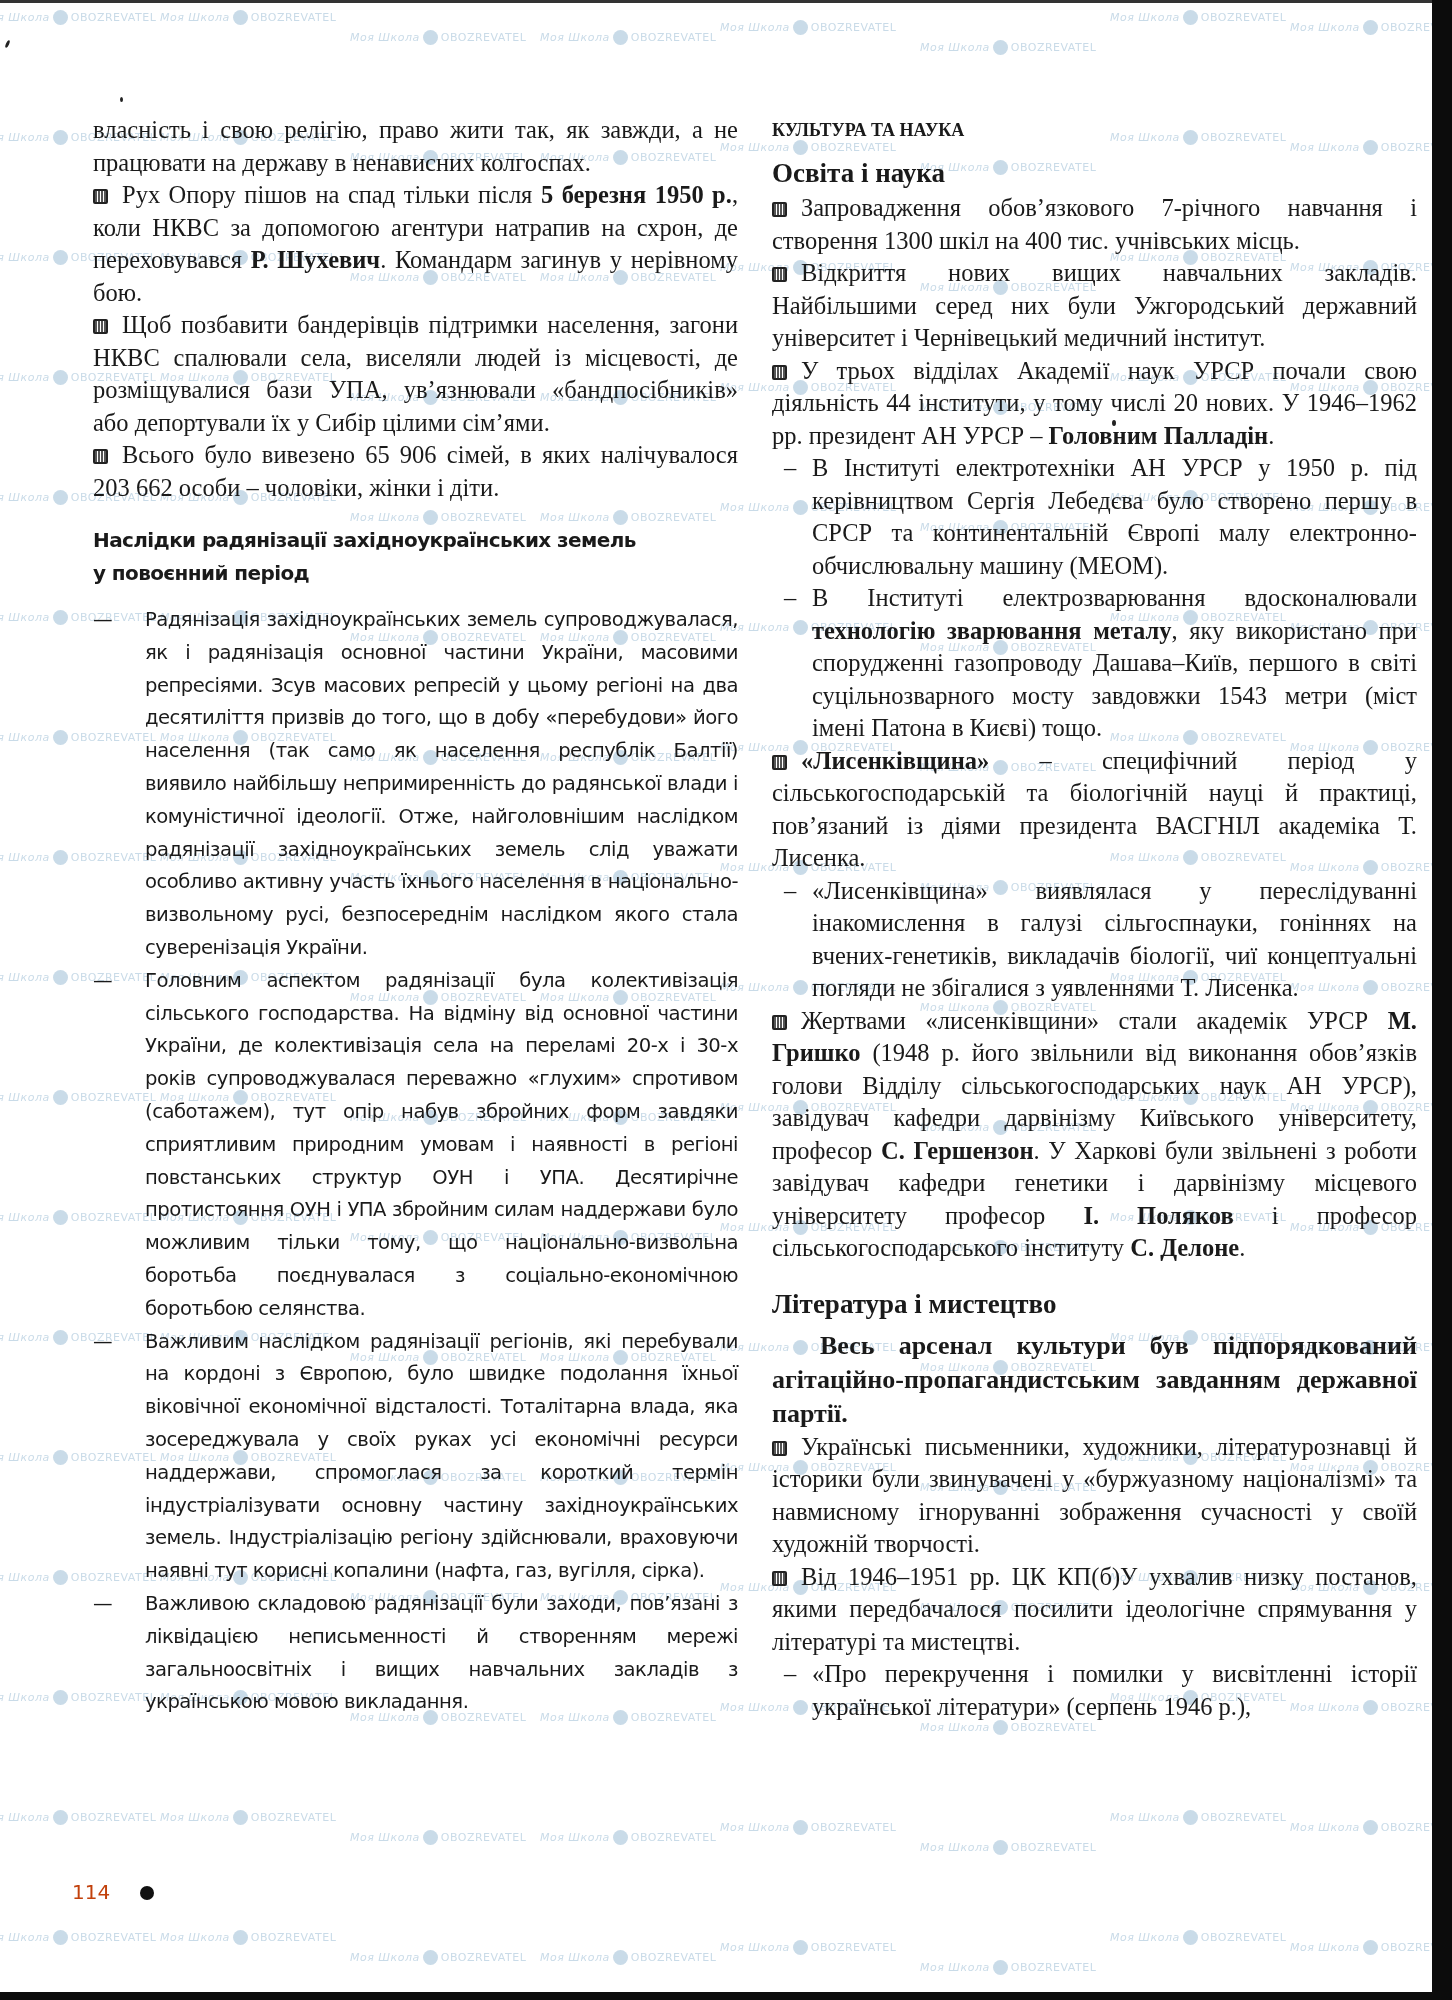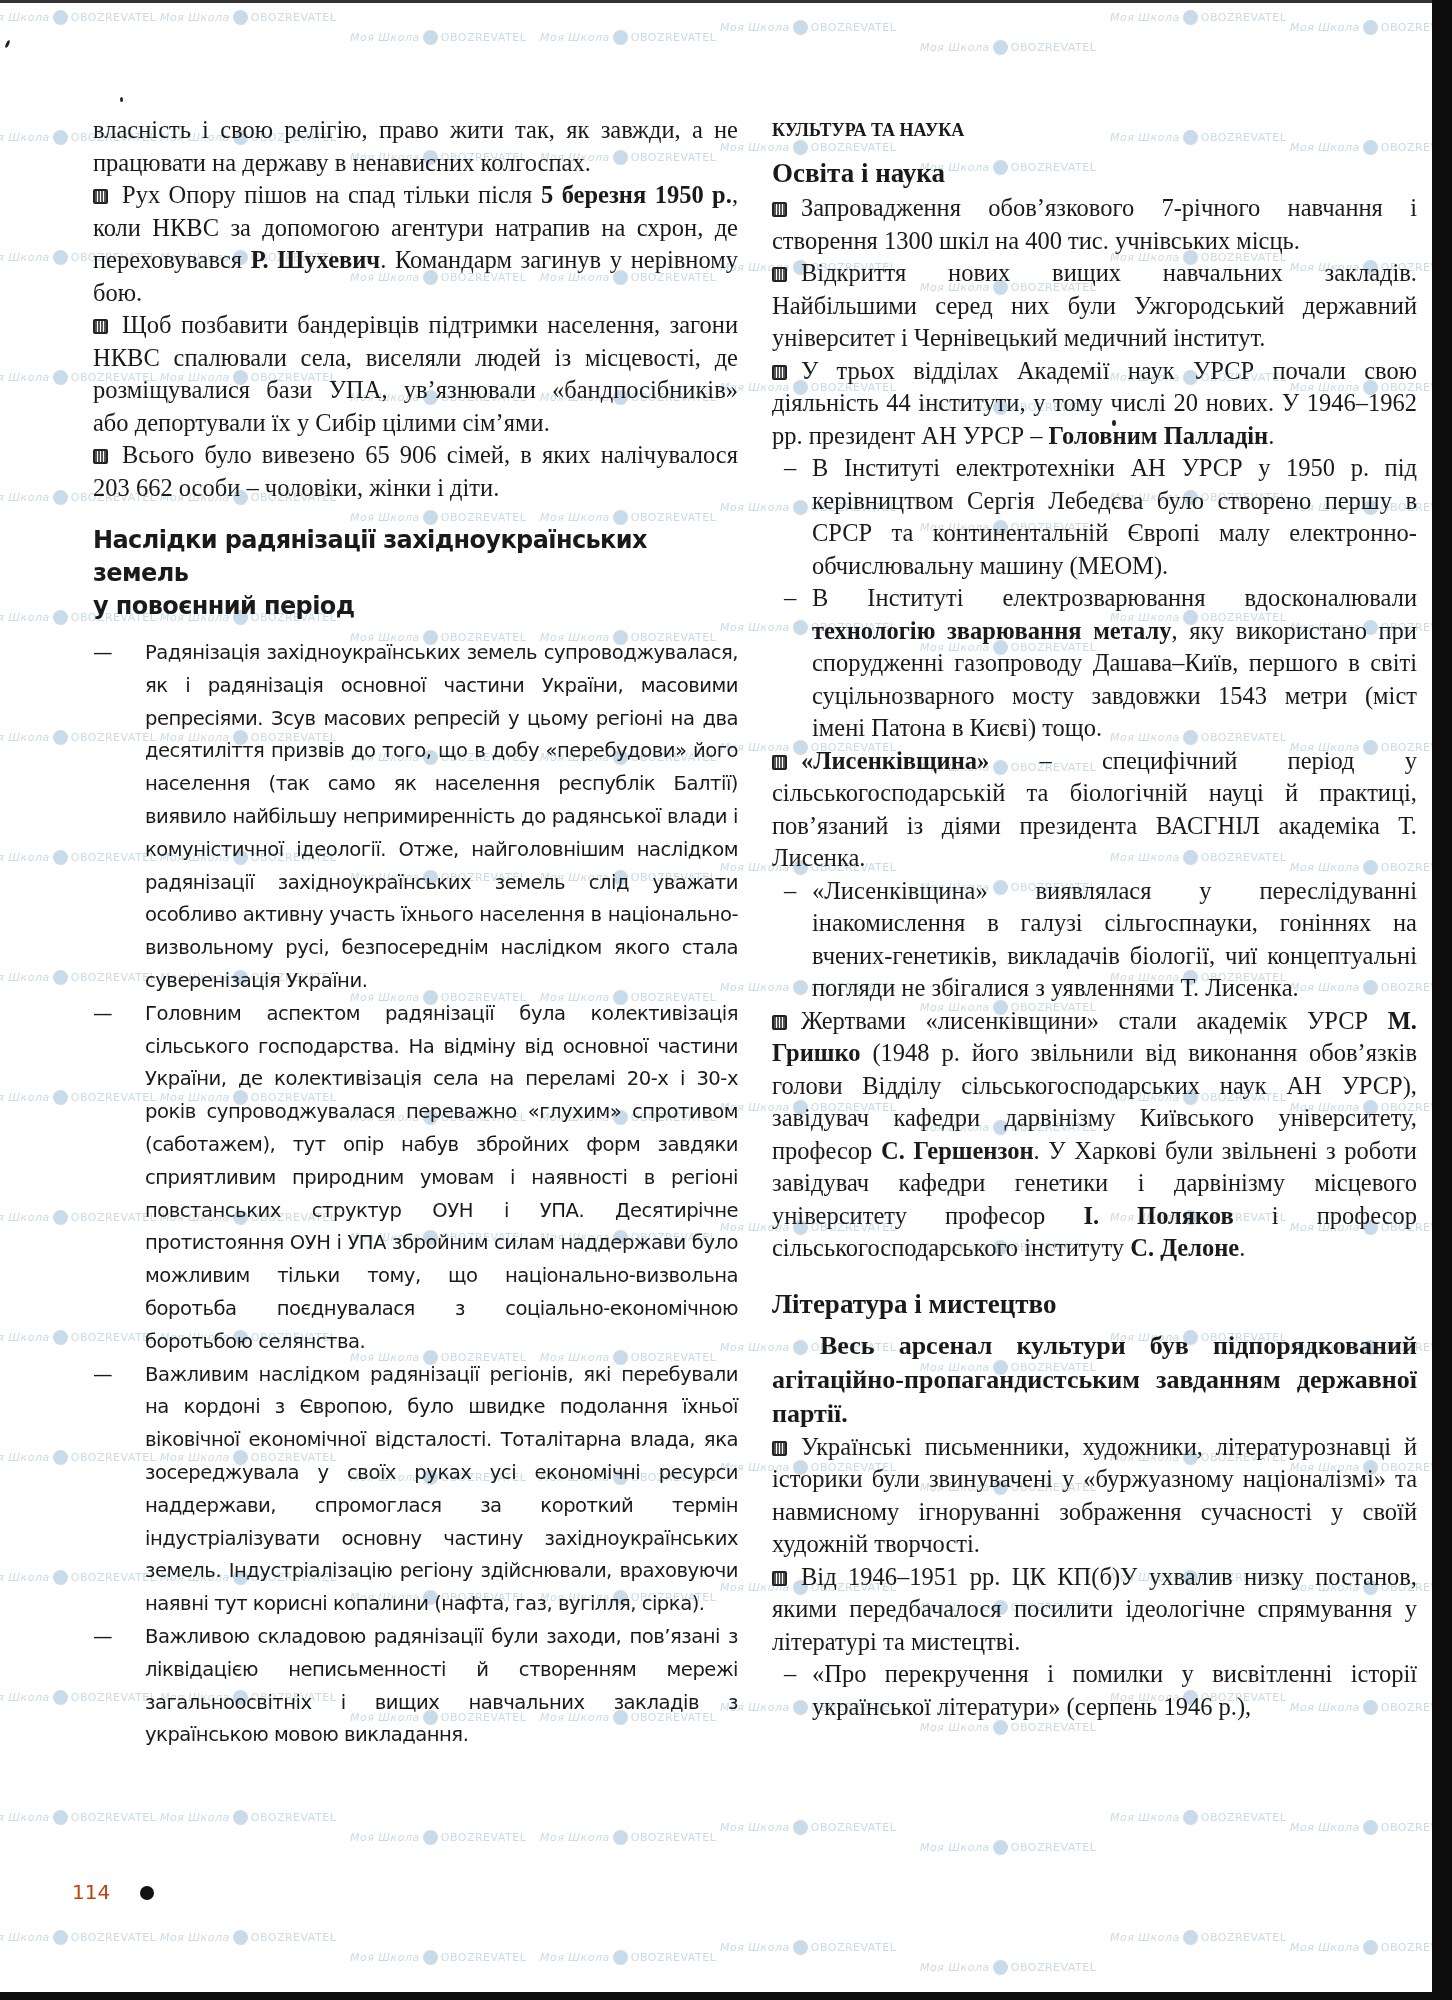--- a/index.html
+++ b/index.html
@@ -23,21 +23,21 @@
   .p-serif { font-family:"Liberation Serif", serif; font-size:24.5px; line-height:32.5px; text-align:justify; margin:0; }
   .p-sans { font-family:"DejaVu Sans", sans-serif; font-size:19.6px; line-height:32.8px; text-align:justify; margin:0; letter-spacing:-0.5px; }
 
   .bul { display:inline-block; width:15px; height:15px; border:2px solid #222; border-radius:2px; margin-right:14px; position:relative; top:1px; background:
     repeating-linear-gradient(90deg,#555 0 2px,#fff 2px 3px); box-sizing:border-box; }
   .dash-item { position:relative; padding-left:52px; }
   .dash-item .dash { position:absolute; left:0; top:0; }
   .dash-serif { position:relative; padding-left:40px; }
   .dash-serif .dash { position:absolute; left:12px; top:0; }
 
-  .h-left { font-family:"DejaVu Sans", sans-serif; font-weight:bold; font-size:24px; line-height:33px; margin:18px 0 14px 0; letter-spacing:-0.6px; }
+  .h-left { font-family:"DejaVu Sans", sans-serif; font-weight:bold; font-size:20px; line-height:33px; margin:18px 0 14px 0; letter-spacing:-0.6px; }
   .h-main { font-family:"Liberation Serif", serif; font-weight:bold; font-size:18px; line-height:32px; margin:0 0 10px 0; }
   .h-sub { font-family:"Liberation Serif", serif; font-weight:bold; font-size:27px; line-height:34px; margin:0 0 2px 0; }
   .h-sub2 { font-family:"Liberation Serif", serif; font-weight:bold; font-size:27px; line-height:34px; margin:22px 0 8px 0; }
   .lead { font-family:"Liberation Serif", serif; font-weight:bold; font-size:26px; line-height:34px; text-align:justify; text-indent:48px; margin:0; }
   b { font-weight:bold; }
 
   .page-num { position:absolute; left:72px; top:1880px; font-family:"DejaVu Sans", sans-serif; font-size:20px; color:#c2410c; }
   .page-dot { position:absolute; left:140px; top:1886px; width:14px; height:14px; border-radius:50%; background:#111; }
   .speck { position:absolute; background:#222; border-radius:50%; }
 </style>

